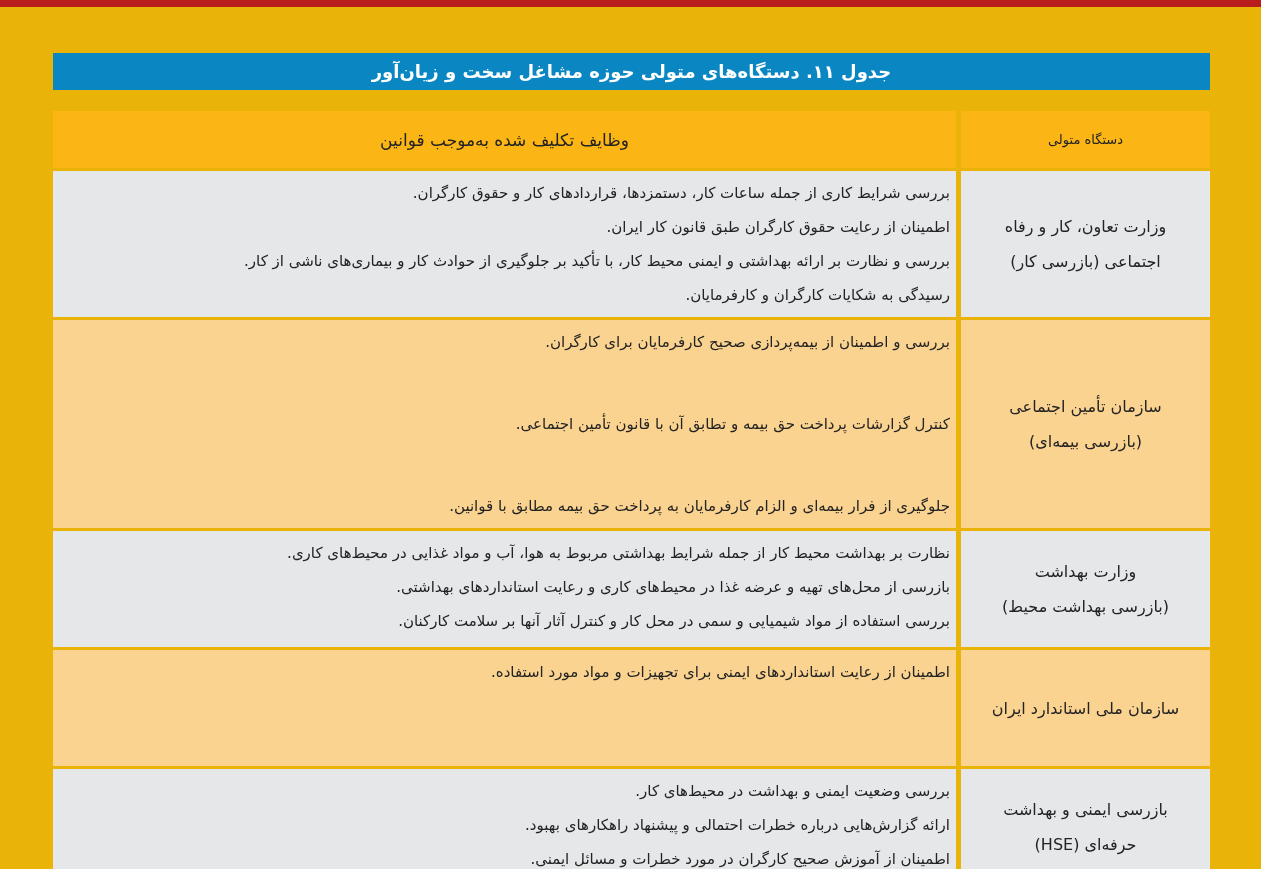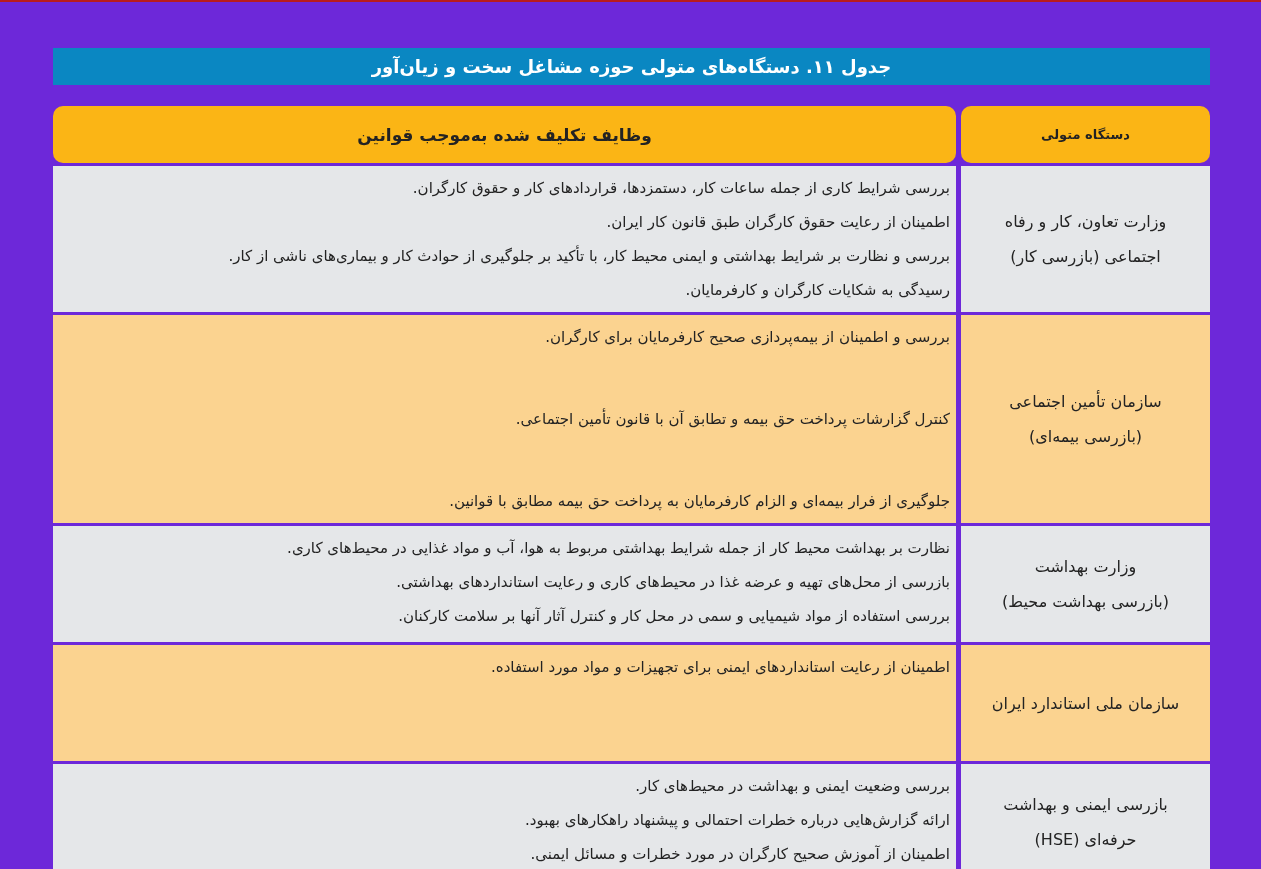--- a/index.html
+++ b/index.html
@@ -13,22 +13,22 @@
   *{ box-sizing: border-box; margin:0; padding:0; }
   html,body{ background:#ffffff; }
   body{
     font-family:"DejaVu Sans", sans-serif;
     color: var(--c-text);
   }
   .page{
     position:relative;
     width:1261px;
     height:869px;
-    background:#6d28d9;
-    border-top:2px solid #b91c1c;
+    background:#eab308;
+    border-top:7px solid #b91c1c;
     overflow:hidden;
     direction:rtl;
   }
   .title-bar{
     position:absolute;
     left:53px;
     top:46px;
     width:1157px;
     height:37px;
     background:var(--c-blue);
@@ -76,22 +76,21 @@
   }
   .duty-line{
     font-size:15px;
     line-height:34px;
     text-align:right;
     white-space:nowrap;
   }
   .header-row .cell{
     background:var(--c-orange);
     min-height:57px;
-    font-weight:bold;
-    border-radius:10px;
+    font-weight:normal;
   }
   .header-row .duties-cell{
     align-items:center;
     justify-content:center;
     text-align:center;
     font-size:17px;
     padding:0;
   }
   .header-row .agency-cell{
     font-size:13px;
@@ -114,21 +113,21 @@
       <div class="cell duties-cell">وظایف تکلیف شده به‌موجب قوانین</div>
     </div>
 
     <div id="table-body" style="display: flex; flex-direction: column; row-gap: 3px;">
         <div class="row body-row shade-gray">
           <div class="cell agency-cell">وزارت تعاون، کار و رفاه
 اجتماعی (بازرسی کار)</div>
           <div class="cell duties-cell">
             <div class="duty-line">بررسی شرایط کاری از جمله ساعات کار، دستمزدها، قراردادهای کار و حقوق کارگران.</div>
             <div class="duty-line">اطمینان از رعایت حقوق کارگران طبق قانون کار ایران.</div>
-            <div class="duty-line">بررسی و نظارت بر شرایط بهداشتی و ایمنی محیط کار، با تأکید بر جلوگیری از حوادث کار و بیماری‌های ناشی از کار.</div>
+            <div class="duty-line">بررسی و نظارت بر ارائه بهداشتی و ایمنی محیط کار، با تأکید بر جلوگیری از حوادث کار و بیماری‌های ناشی از کار.</div>
             <div class="duty-line">رسیدگی به شکایات کارگران و کارفرمایان.</div>
           </div>
         </div>
         <div class="row body-row shade-peach">
           <div class="cell agency-cell">سازمان تأمین اجتماعی
 (بازرسی بیمه‌ای)</div>
           <div class="cell duties-cell">
             <div class="duty-line">بررسی و اطمینان از بیمه‌پردازی صحیح کارفرمایان برای کارگران.</div>
             <div class="duty-line">کنترل گزارشات پرداخت حق بیمه و تطابق آن با قانون تأمین اجتماعی.</div>
             <div class="duty-line">جلوگیری از فرار بیمه‌ای و الزام کارفرمایان به پرداخت حق بیمه مطابق با قوانین.</div>

